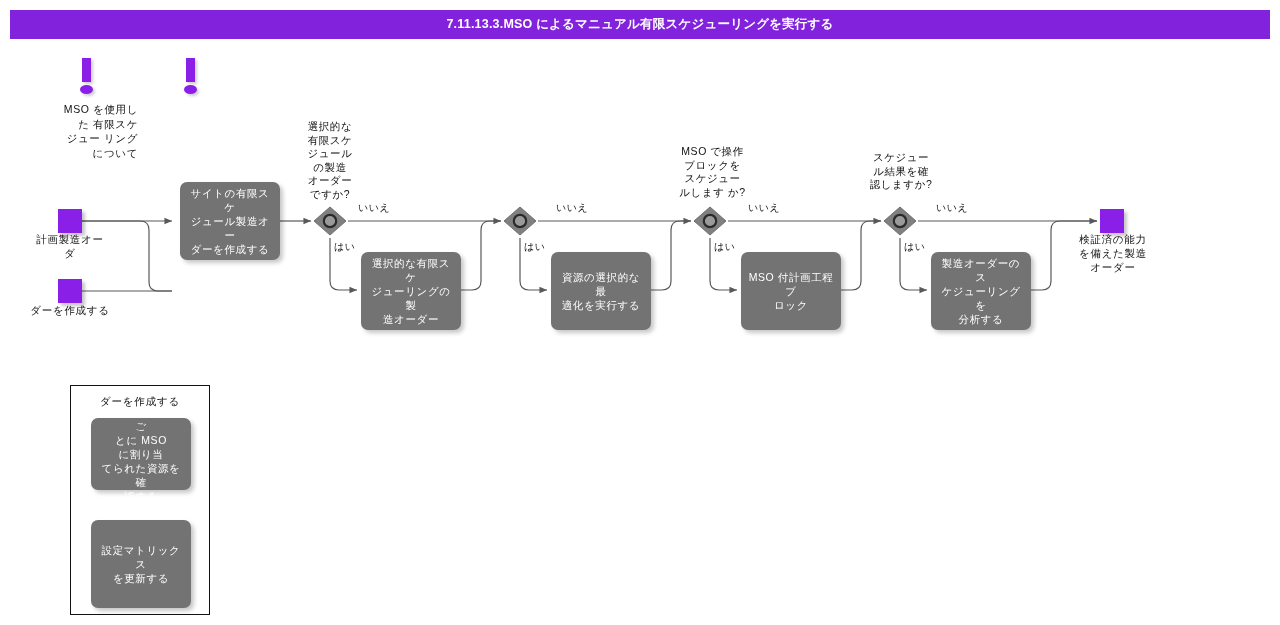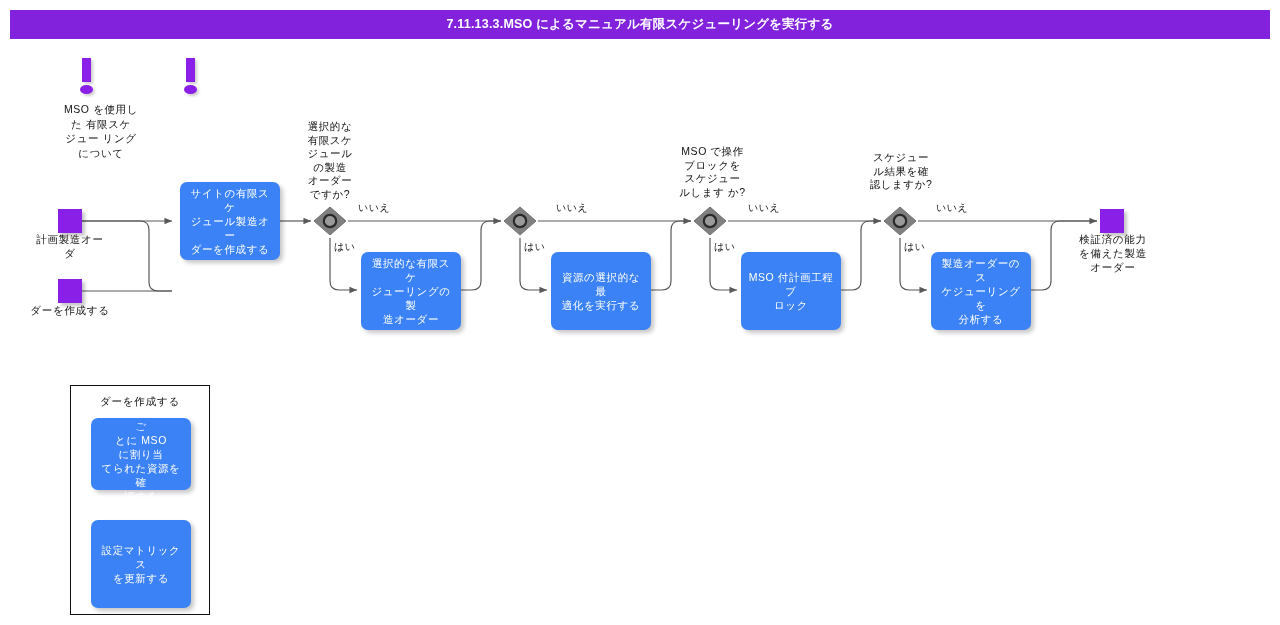--- a/index.html
+++ b/index.html
@@ -52,21 +52,21 @@
     position: absolute;
     left: 0;
     top: 0;
     width: 1280px;
     height: 625px;
   }
 
   
   .proc {
     position: absolute;
-    background: #3b82f6;
+    background: #737373;
     border-radius: 7px;
     box-shadow: 3px 3px 4px rgba(0,0,0,0.22);
     display: flex;
     align-items: center;
     justify-content: center;
     box-sizing: border-box;
     padding: 4px 7px;
   }
   .proc .proc-label {
     color: #ffffff;
@@ -223,21 +223,21 @@
     <path d="M 1031 290 L 1042 290 Q 1051 290 1051 281 L 1051 230 Q 1051 221 1060 221 L 1097 221"></path>
   </g>
 </svg>
 
 <div class="layer">
 
   <div class="note-icon" style="left:76px; top:58px;">
     <div class="bar"></div>
     <div class="dot"></div>
   </div>
-  <div class="note-label" style="left:44px; top:102px; width:114px;">MSO を使用し<br>た 有限スケ<br>ジュー リング<br>について</div>
+  <div class="note-label" style="left:24px; top:102px; width:114px;text-align:right;">MSO を使用し<br>た 有限スケ<br>ジュー リング<br>について</div>
 
   <div class="note-icon" style="left:180px; top:58px;">
     <div class="bar"></div>
     <div class="dot"></div>
   </div>
 </div>
 
 <div class="layer">
 
   <div class="datasq" style="left:58px; top:209px;"></div>

